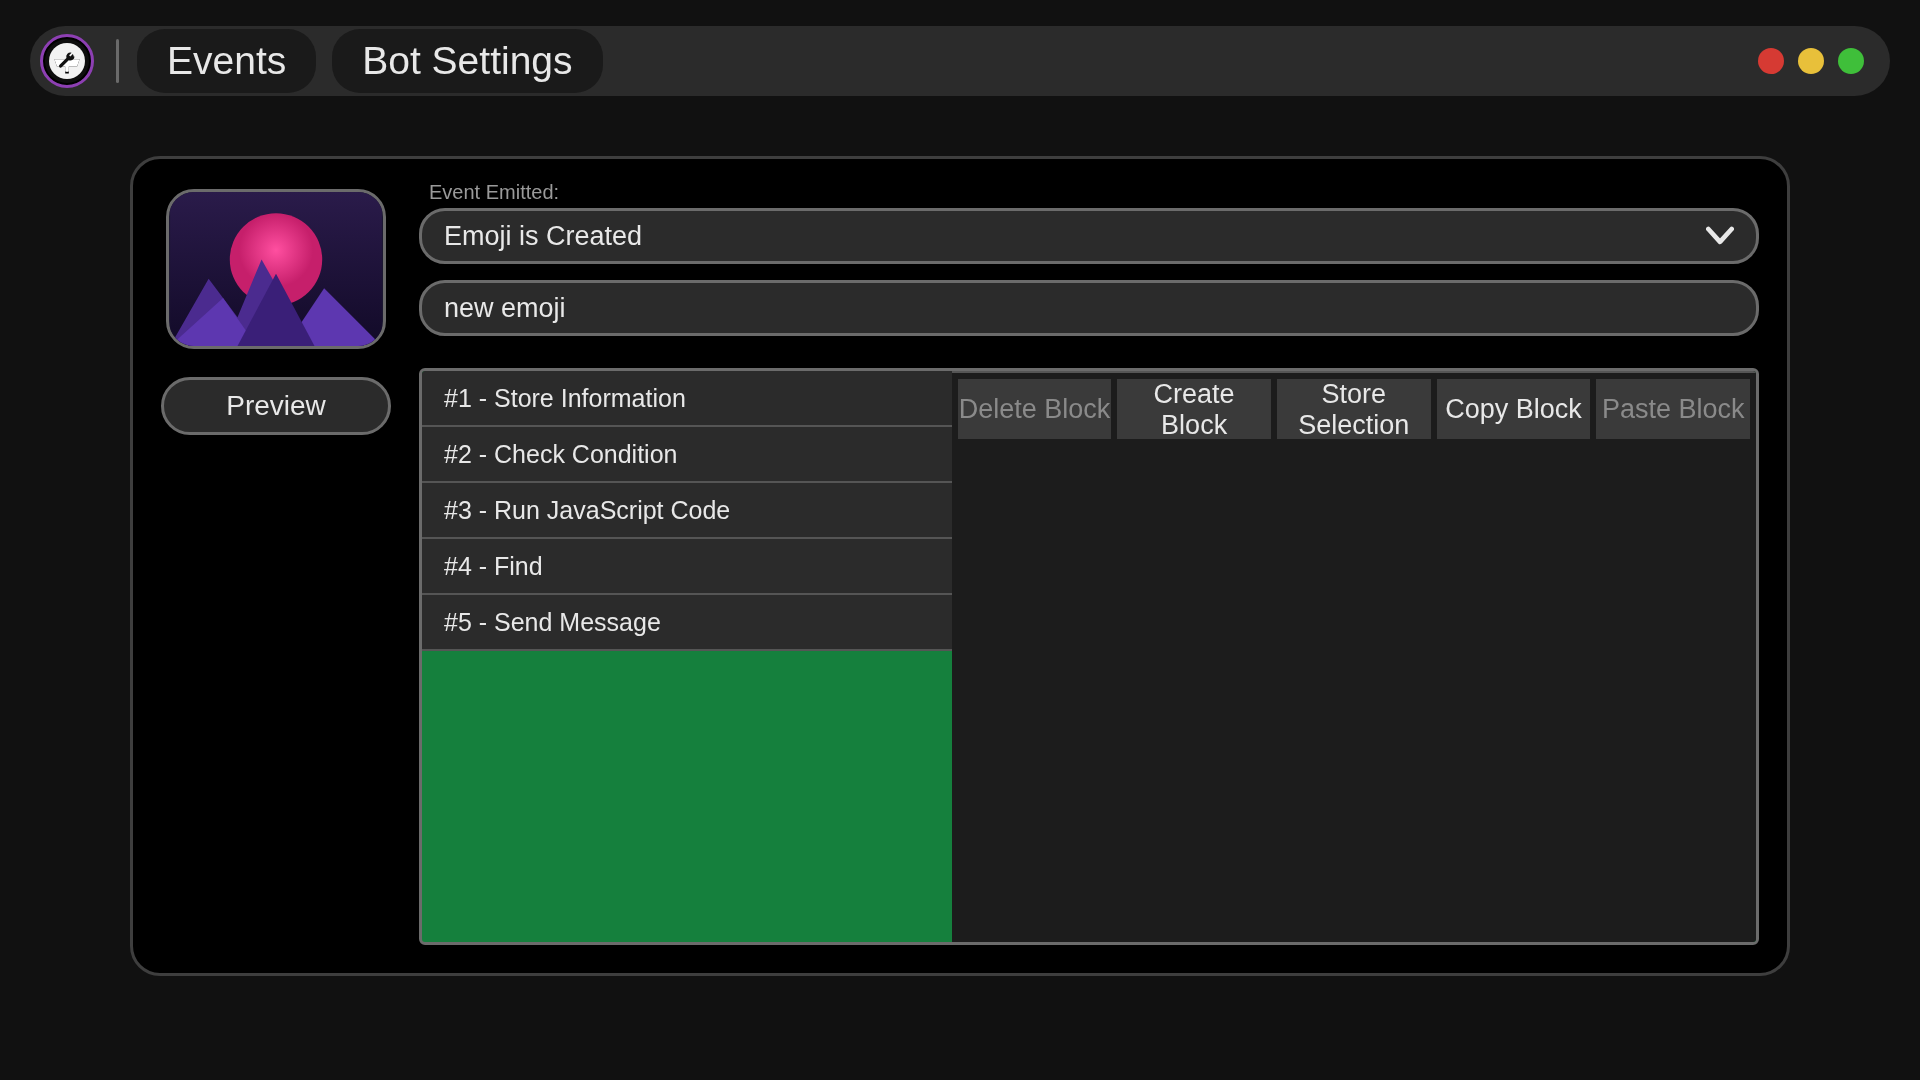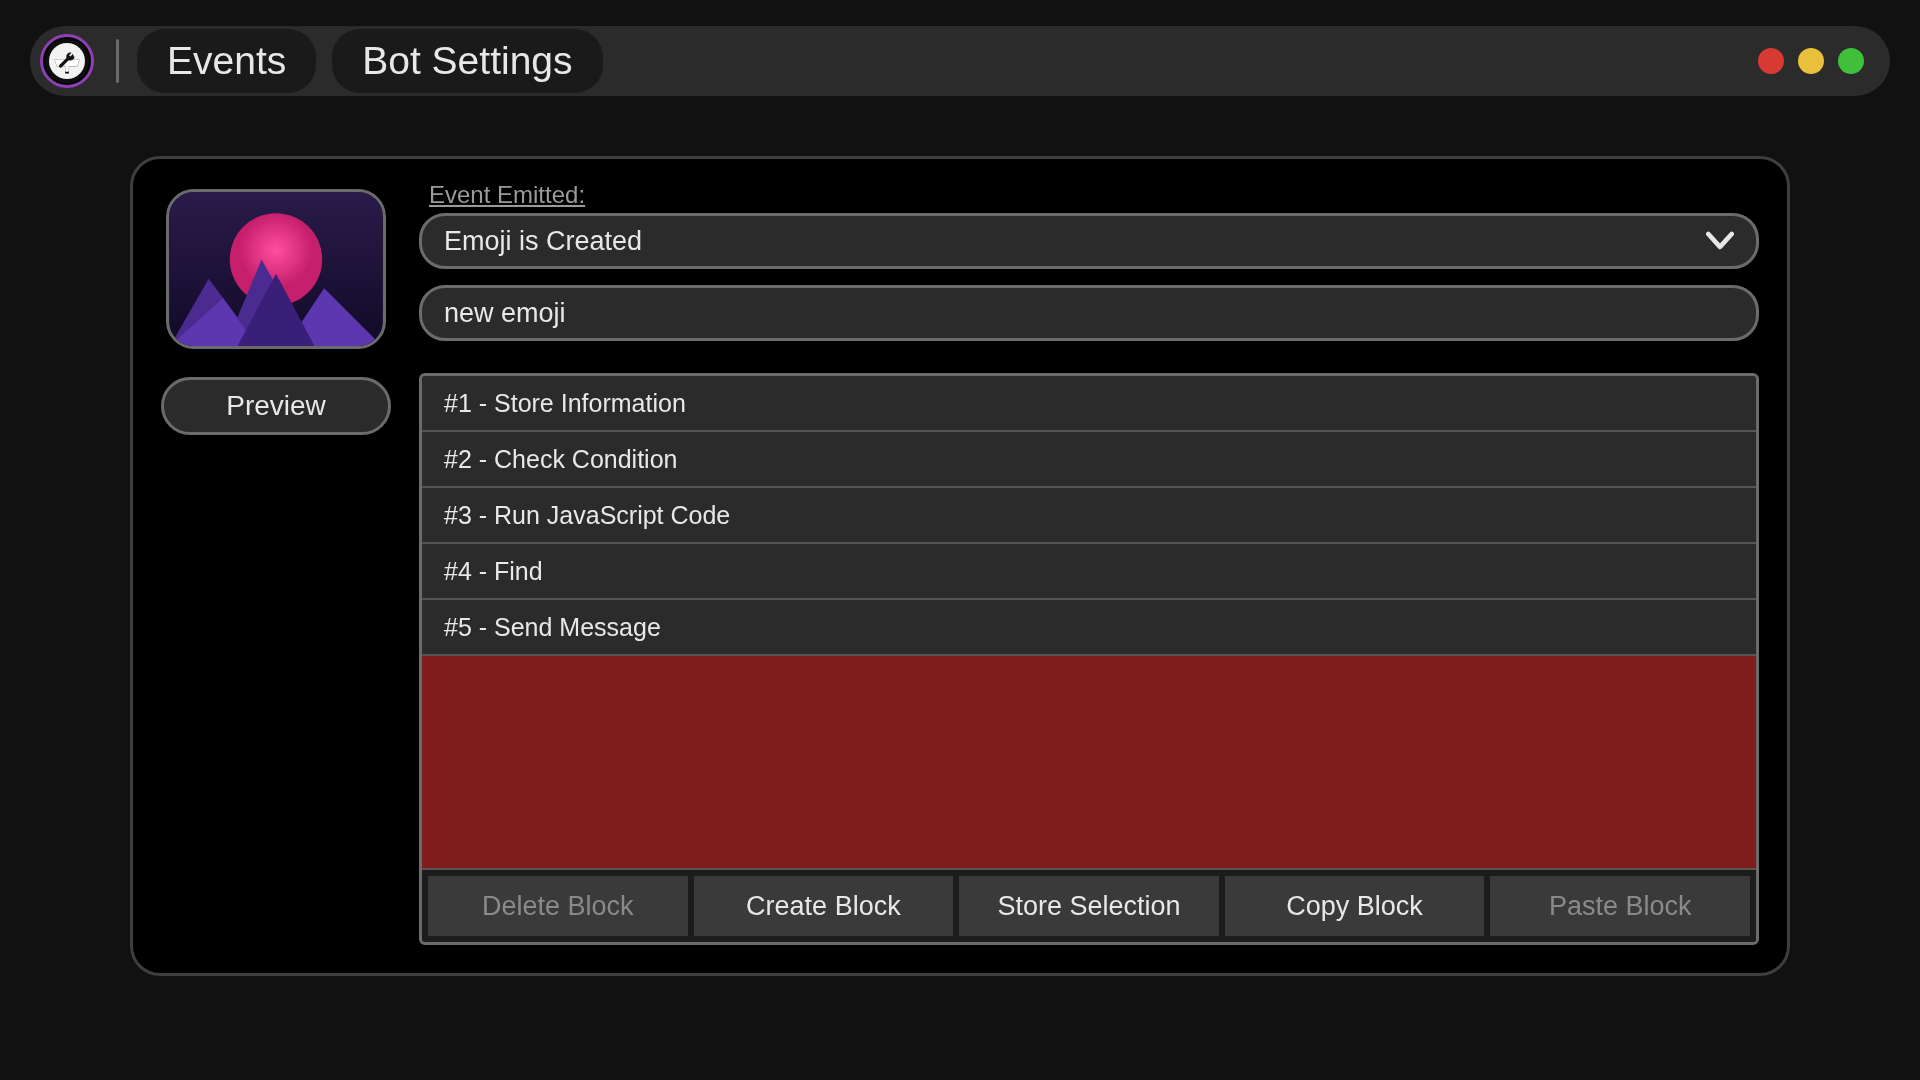--- a/index.html
+++ b/index.html
@@ -122,23 +122,22 @@
   }
 
   .rightcol {
     flex: 1;
     display: flex;
     flex-direction: column;
   }
 
   .field-label {
     color: #9a9a9a;
-    font-size: 24px;
+    font-size: 20px;
     margin: 0 0 4px 10px;
-    text-decoration: underline;
   }
 
   .select-wrap, .textinput {
     border: 3px solid #6b6b6b;
     background: #2b2b2b;
     border-radius: 26px;
     height: 56px;
     display: flex;
     align-items: center;
     padding: 0 22px;
@@ -160,23 +159,22 @@
     color: #e8e8e8; font-size: 27px; width: 100%;
   }
 
   .spacer-sm { height: 16px; }
   .spacer-md { height: 32px; }
 
   .blocks-panel {
     flex: 1;
     border: 3px solid #6b6b6b;
     border-radius: 6px;
-    background: #7f1d1d;
-    display: flex;
-    flex-direction: column;
+    background: #15803d;
+    display: flex;
     overflow: hidden;
   }
   .blocks-list {
     flex: 1;
     overflow: auto;
   }
   .block-row {
     height: 56px;
     padding: 0 22px;
     display: flex;

